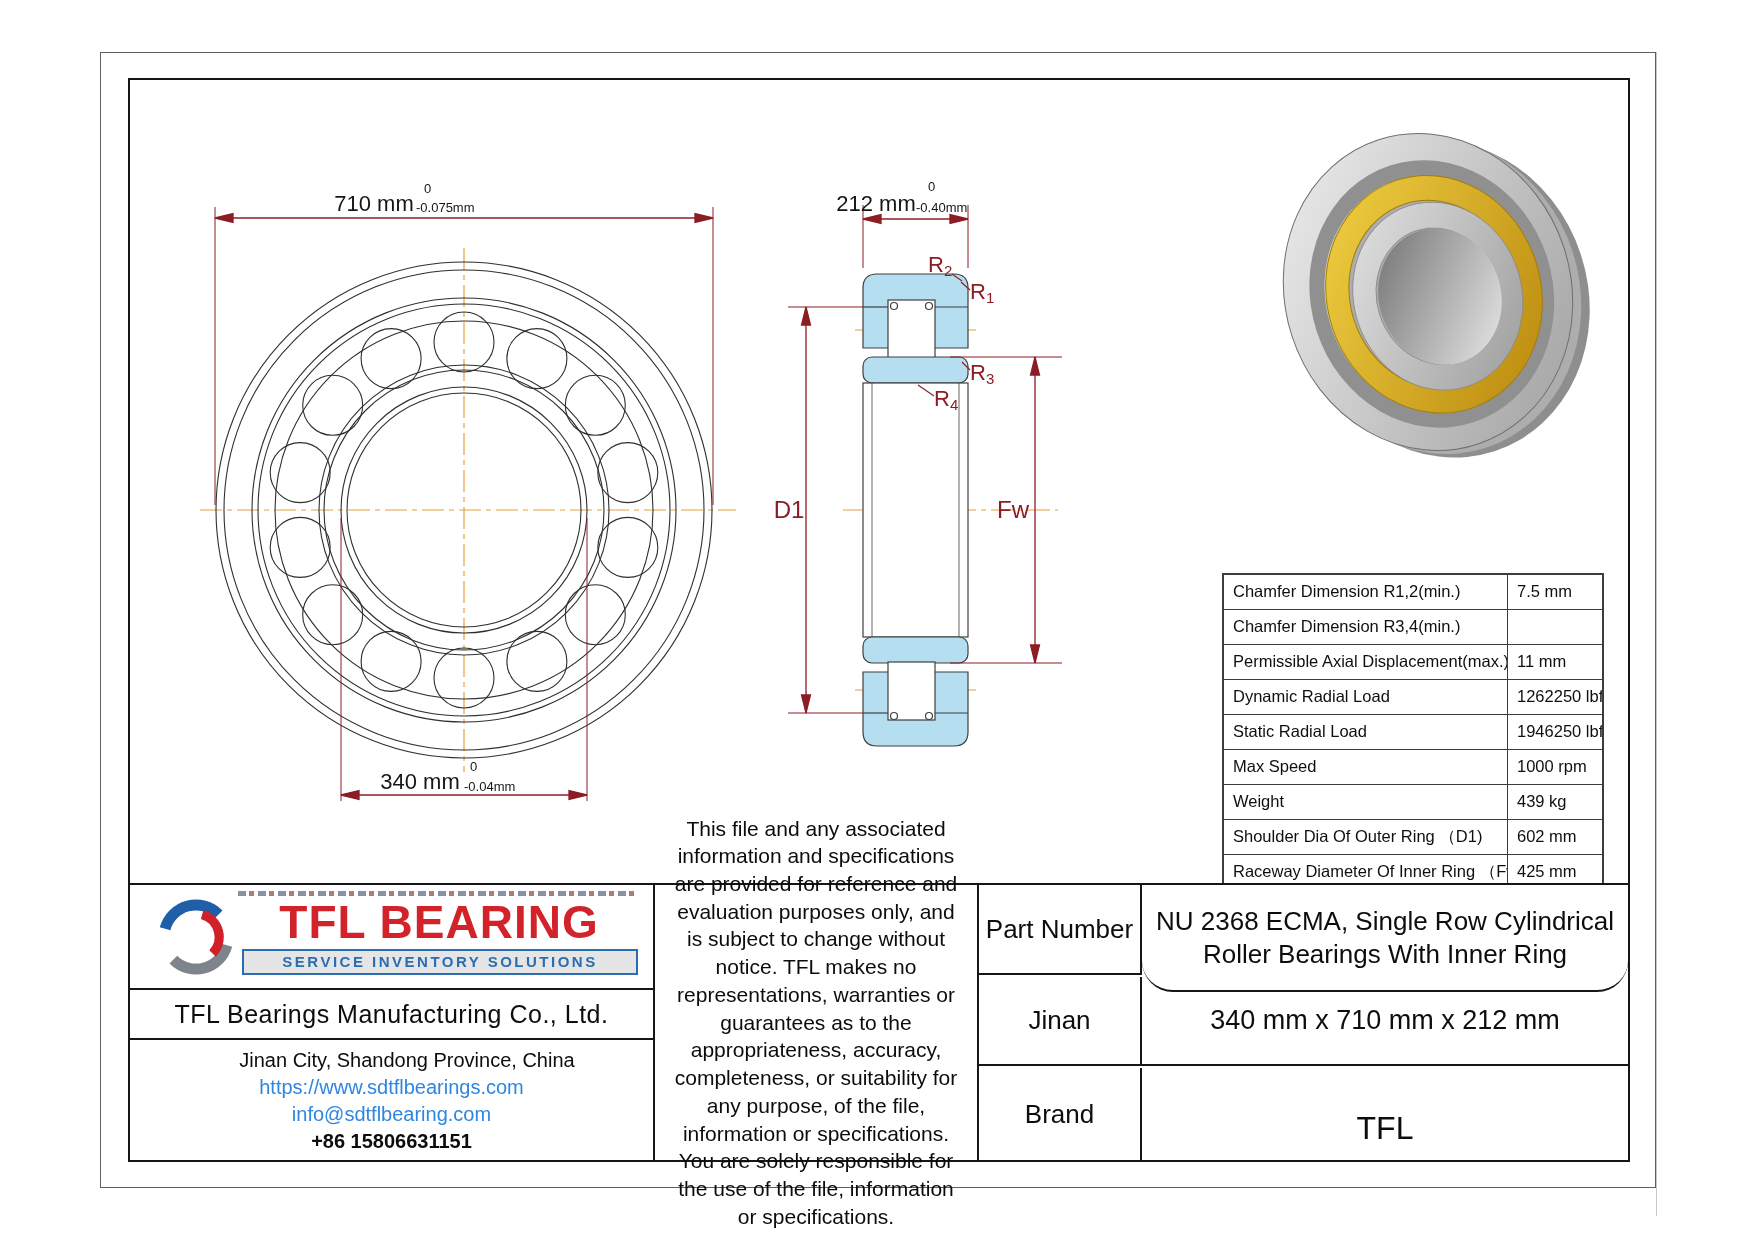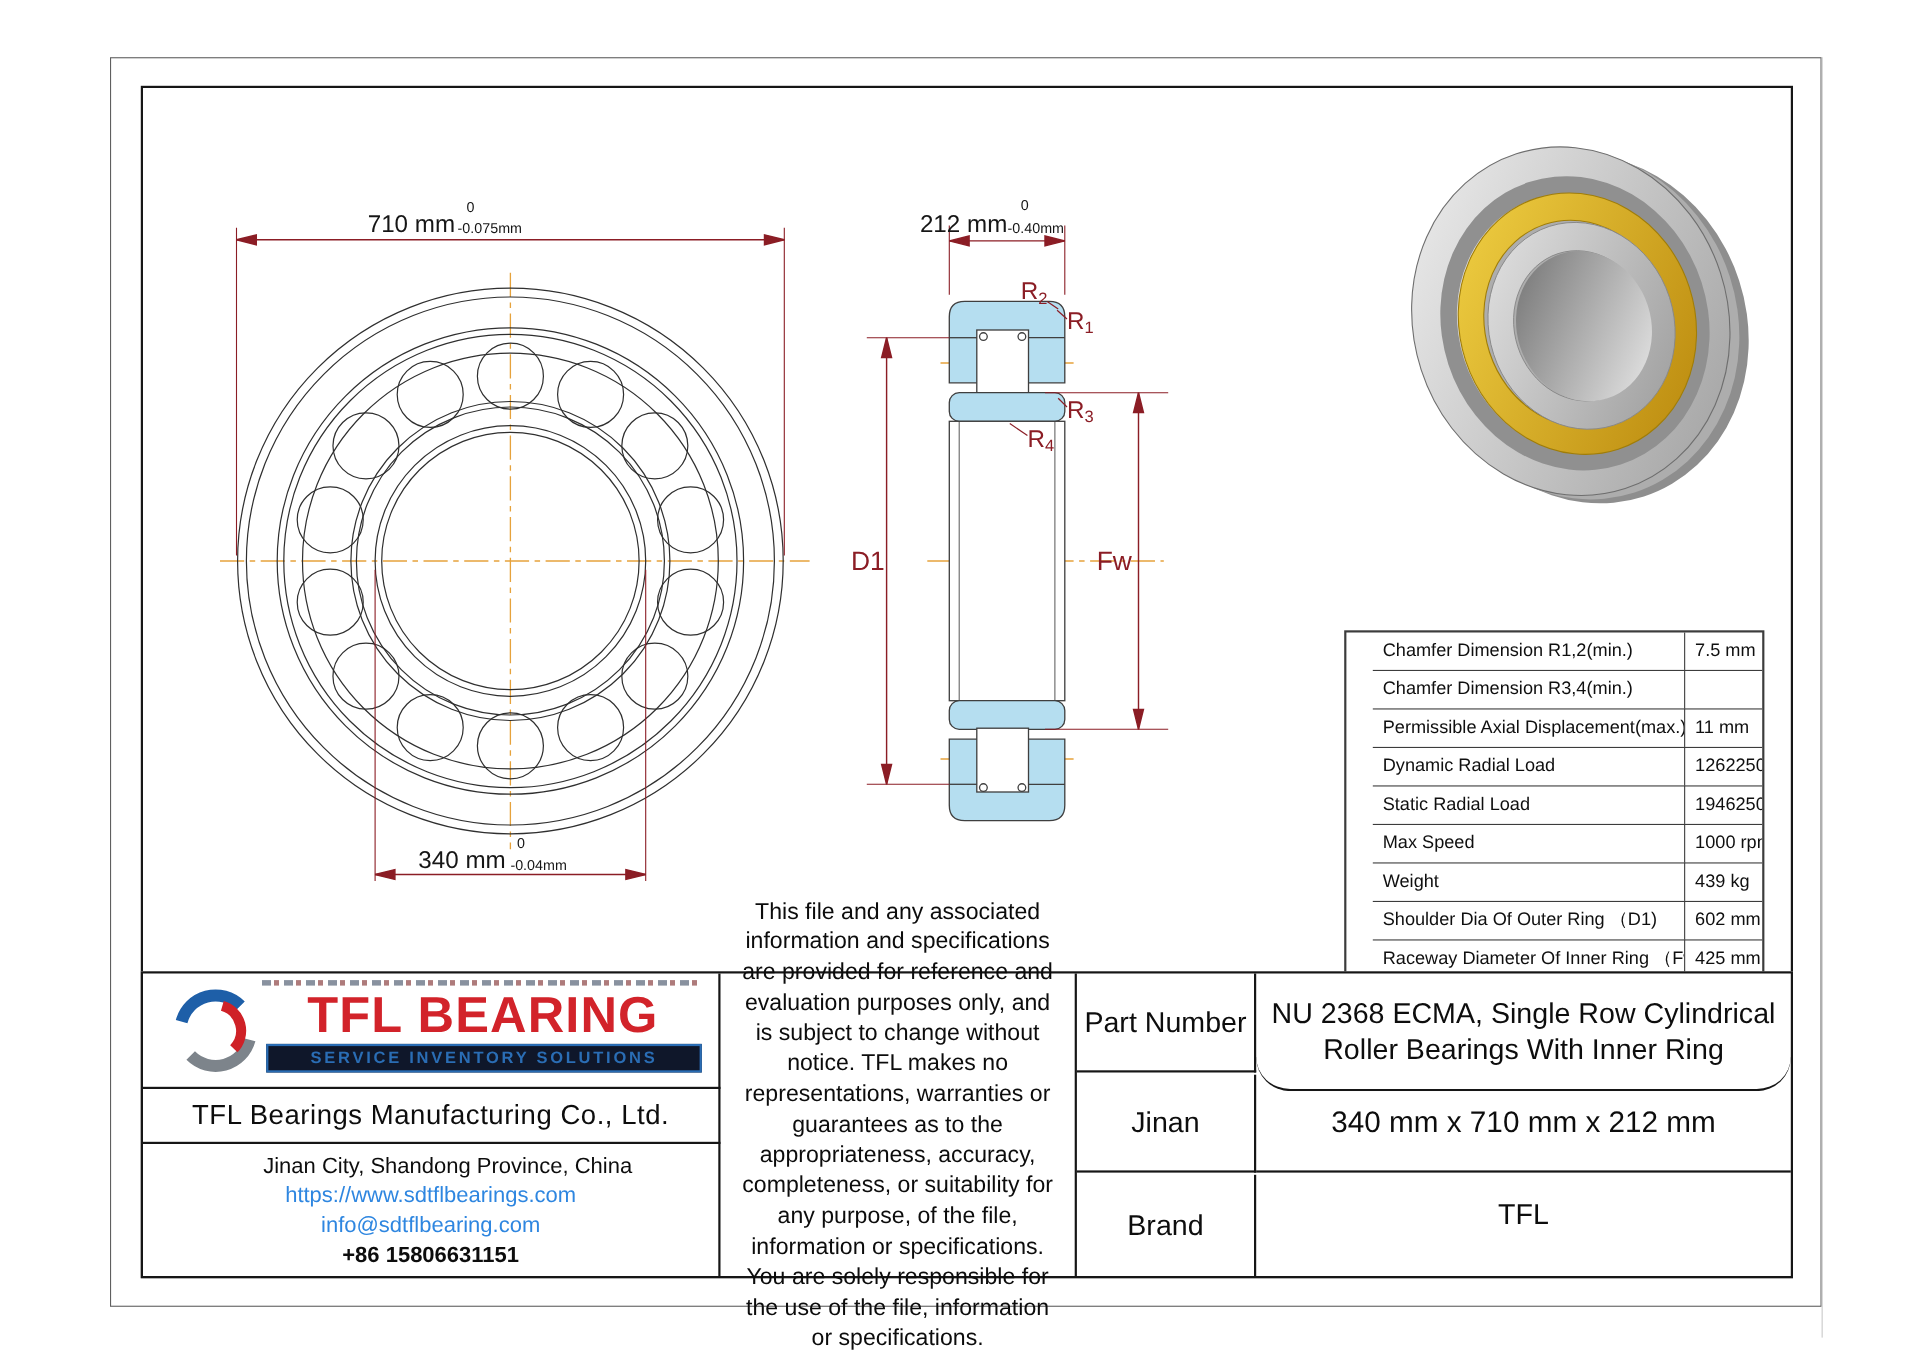--- a/index.html
+++ b/index.html
@@ -6,21 +6,21 @@
   .sheet{position:relative;width:1755px;height:1240px;background:#fff;
          font-family:"Liberation Sans",sans-serif;color:#111;overflow:hidden;}
   .abs{position:absolute;}
   .outer-border{left:100px;top:52px;width:1556px;height:1136px;border:1px solid #5f5f5f;box-sizing:border-box;}
   .inner-border{left:128px;top:78px;width:1502px;height:1084px;border:2px solid #161616;box-sizing:border-box;}
   .page-edge{left:1656px;top:52px;width:1px;height:1164px;background:#c9c9c9;}
   svg.drawing{left:0;top:0;width:1755px;height:1240px;}
 
   
   .spec-table{left:1222px;top:573px;width:382px;border:2px solid #3c3c3c;box-sizing:border-box;
-              display:grid;grid-template-columns:283px 1fr;background:#fff;font-size:16.5px;padding-left:24px;}
+              display:grid;grid-template-columns:283px 1fr;background:#fff;font-size:16.5px;}
   .spec-cell{height:34px;line-height:33px;padding-left:9px;border-top:1px solid #3c3c3c;
              white-space:nowrap;overflow:hidden;color:#0f0f0f;}
   .spec-cell.value{border-left:1px solid #3c3c3c;}
   .spec-cell.r0{border-top:none;}
 
   
   .title-block{left:128px;top:883px;width:1502px;height:279px;border:2px solid #161616;
                box-sizing:border-box;background:#fff;}
   .tb{position:absolute;box-sizing:border-box;display:flex;align-items:center;justify-content:center;}
   .tb-logo{left:0;top:0;width:525px;height:105px;border-right:2px solid #161616;border-bottom:2px solid #161616;padding-left:44px;}
@@ -30,31 +30,31 @@
               flex-direction:column;gap:1px;font-size:20px;line-height:26px;}
   .tb-disclaimer{left:525px;top:0;width:324px;height:275px;border-right:2px solid #161616;
                  font-size:21px;line-height:1.32;text-align:center;padding:0 13px;color:#0c0c0c;}
   .tb-label{left:849px;width:163px;border-right:2px solid #161616;font-size:26px;color:#0d0d0d;}
   .tb-value{left:1012px;width:486px;text-align:center;color:#0d0d0d;}
   .lbl0{top:0;height:90px;border-bottom:2px solid #161616;}
   .lbl1{top:92px;height:89px;border-bottom:2px solid #161616;}
   .lbl2{top:183px;height:92px;}
   .val0{top:0;height:107px;border-bottom:2px solid #161616;font-size:26px;line-height:33px;border-radius:31px;}
   .val1{top:92px;height:89px;border-bottom:2px solid #161616;font-size:27px;}
-  .val2{top:173px;height:92px;font-size:26px;}
+  .val2{top:197px;height:92px;font-size:32px;}
   .val0 .wrap{width:470px;}
 
   
   .logo-mark{position:absolute;left:24px;top:10px;width:84px;height:84px;}
   .fineprint{position:absolute;left:108px;top:6px;width:398px;height:5px;opacity:.8;
      background:repeating-linear-gradient(90deg,#6b7687 0 8px,transparent 8px 11px,#9a5a5a 11px 16px,transparent 16px 20px);}
   .logo-word{position:absolute;left:108px;top:13px;width:402px;text-align:center;
              font-size:46px;font-weight:700;color:#d2232a;letter-spacing:1px;line-height:48px;white-space:nowrap;}
   .logo-tagline{position:absolute;left:112px;top:64px;width:396px;height:26px;border:2px solid #2a6db4;
-                background:#0f172a;color:#2a6db4;font-weight:700;font-size:15px;letter-spacing:2.5px;
+                background:#e5e5e5;color:#2a6db4;font-weight:700;font-size:15px;letter-spacing:2.5px;
                 line-height:22px;text-align:center;box-sizing:border-box;white-space:nowrap;}
   .addr{color:#0d0d0d;margin-left:31px;}
   .link{color:#2e86e0;}
   .phone{color:#0d0d0d;font-weight:700;}
 </style>
 </head>
 <body>
 
 <div class="sheet">
 

